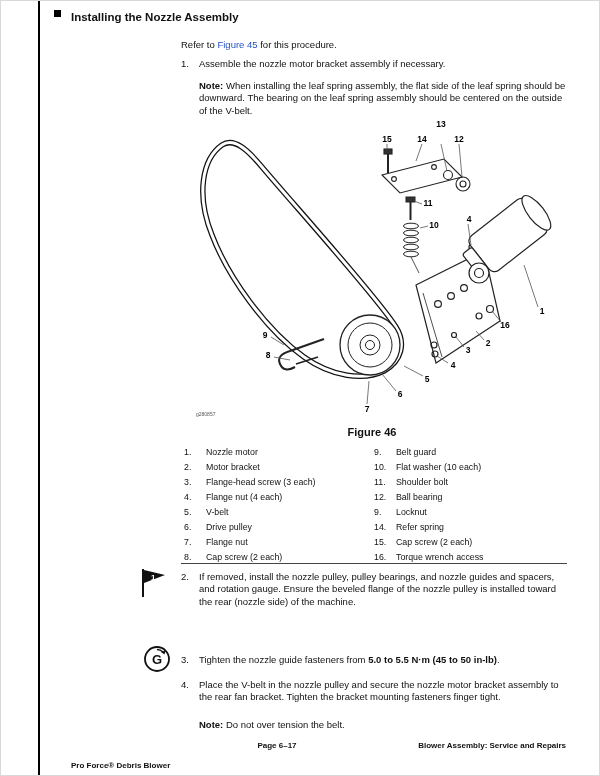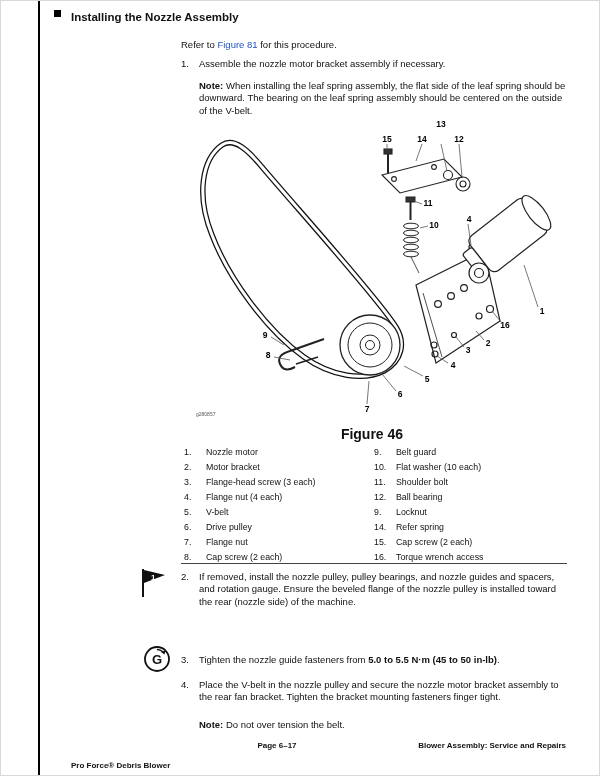--- a/index.html
+++ b/index.html
@@ -17,40 +17,40 @@
   .li { position:absolute; display:flex; }
   .li .num { width:18px; flex:none; }
   .li .txt { width:368px; }
   .note-label { font-weight:bold; }
   .bold { font-weight:bold; }
   .link { color:var(--link-color,#2353c4); text-decoration:none; cursor:pointer; }
   .figure { position:absolute; left:175px; top:122px; width:392px; height:300px; }
   .figure svg { position:absolute; left:0; top:0; }
   .callout { position:absolute; transform:translate(-50%,-50%); font-size:8.5px; font-weight:bold; color:#000; }
   .art-id { position:absolute; left:20px; top:288px; font-size:5px; color:#555; }
-  .caption { position:absolute; left:175px; top:425px; width:392px; text-align:center; font-size:14px; font-weight:bold; }
+  .caption { position:absolute; left:175px; top:425px; width:392px; text-align:center; font-size:11px; font-weight:bold; }
   .legend-col { position:absolute; font-size:8.8px; line-height:15px; }
   .legend-row { display:flex; }
   .legend-num { width:22px; flex:none; }
   .rule { position:absolute; left:180px; top:562px; width:386px; height:1px; background:#444; }
   .icon-box { position:absolute; }
   .footer { position:absolute; font-size:8px; font-weight:bold; line-height:10px; white-space:pre; }
   .footer-center { left:0; width:552px; text-align:center; }
 </style>
 </head>
 <body>
 
 <div class="page">
 
   <div class="left-bar"></div>
   <div class="corner-square"></div>
 
   <h1 class="title">Installing the Nozzle Assembly</h1>
 
-  <p class="para body-text" style="left:180px; top:38px; width:386px;"><span>Refer to </span><a class="link">Figure 81</a><span> for this procedure.</span></p>
+  <p class="para body-text" style="left:180px; top:38px; width:386px;"><span>Refer to </span><a class="link">Figure 45</a><span> for this procedure.</span></p>
 
   <div class="li body-text" style="left:180px; top:57px;">
     <span class="num">1.</span>
     <span class="txt">Assemble the nozzle motor bracket assembly if necessary.</span>
   </div>
 
   <p class="para body-text" style="left:198px; top:79px; width:370px;"><span class="note-label">Note:</span><span> When installing the leaf spring assembly, the flat side of the leaf spring should be downward. The bearing on the leaf spring assembly should be centered on the outside of the V-belt.</span></p>
 
   <div class="figure">
     <svg width="392" height="302" viewBox="0 0 392 302">

